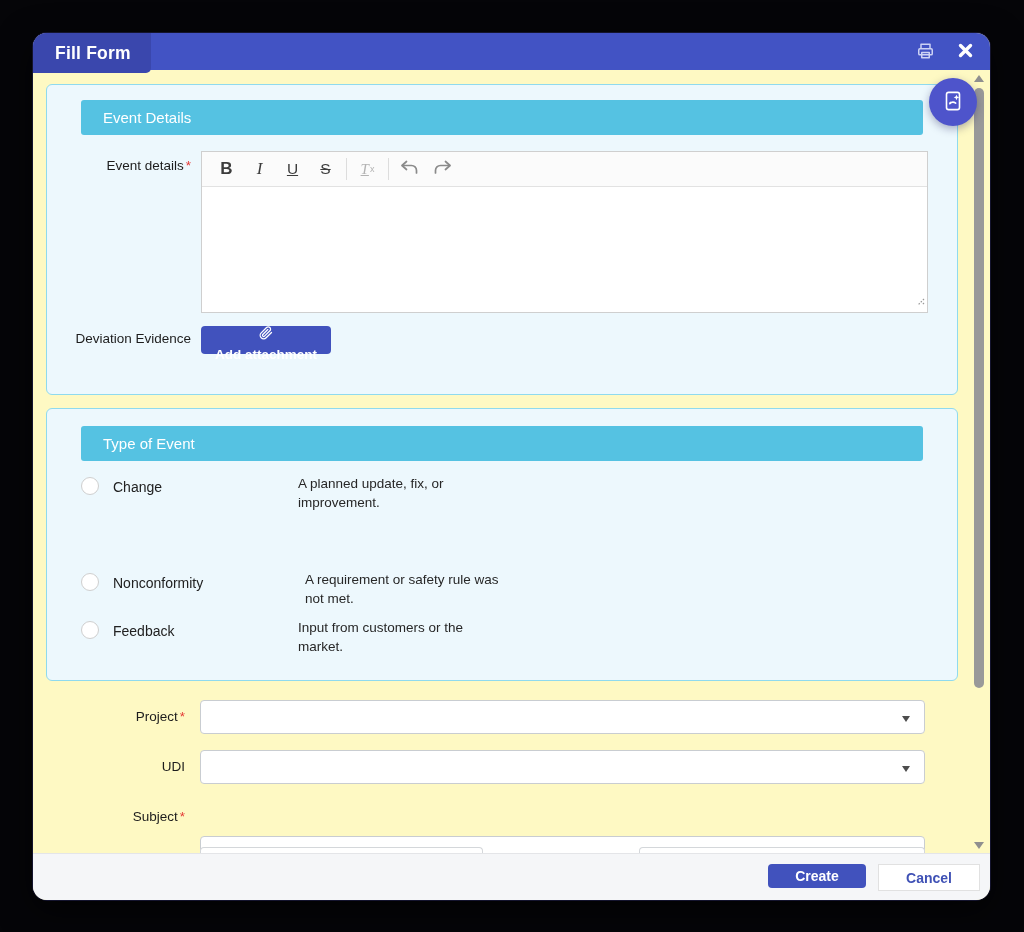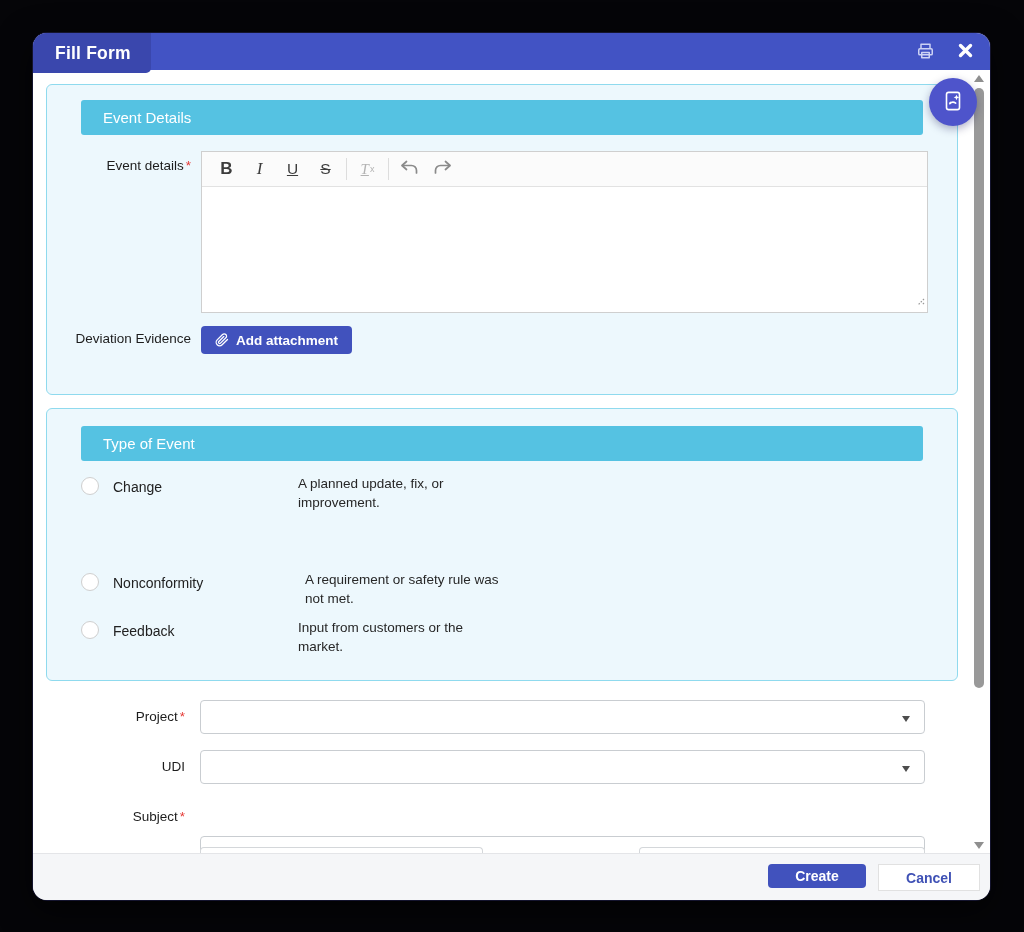--- a/index.html
+++ b/index.html
@@ -2,21 +2,21 @@
 <html><head>
 <meta charset="utf-8">
 <style>
   * { margin:0; padding:0; box-sizing:border-box; }
   html,body { width:1024px; height:932px; overflow:hidden; }
   body { font-family:"Liberation Sans","DejaVu Sans",sans-serif; }
 
   .stage { position:relative; width:1024px; height:932px; background:#050508; }
 
   .dialog { position:absolute; left:33px; top:33px; width:957px; height:867px;
-            background:#ffffff; border-radius:14px;
+            background:#fef9c3; border-radius:14px;
             box-shadow:0 0 0 1px #14142e, 0 10px 34px rgba(0,0,0,.65); }
 
   
   .dlg-header { position:absolute; top:0; left:0; right:0; height:37px;
                 background:#4253c4; border-radius:14px 14px 0 0; }
   .dlg-tab { position:absolute; left:0; top:0; width:118px; height:40px;
              background:#3a47ad; border-radius:14px 0 5px 0;
              display:flex; align-items:center; padding-left:22px; }
   .dlg-title { color:#fff; font-size:17.5px; font-weight:700; letter-spacing:.2px; }
   .hdr-btn { position:absolute; top:6px; width:26px; height:26px; background:transparent;
@@ -72,21 +72,21 @@
                        text-decoration:underline; font-size:15px; }
   .tb-clear .clear-x { font-size:9px; margin-left:1px; }
   .tb-sep { width:1px; height:22px; background:#ddd; margin:0 4px; }
   .editor-body { position:absolute; top:36px; left:0; right:0; bottom:0; background:#fff; cursor:text; }
   .resize-grip { position:absolute; right:2px; bottom:2px; }
 
   
   .attach-btn { position:absolute; left:154px; top:241px; height:28px; padding:0 14px;
                 background:#4152bd; color:#fff; border:none; border-radius:4px; cursor:pointer;
                 font-size:13.5px; font-weight:600; display:inline-flex; align-items:center; gap:7px;
-                font-family:"Liberation Sans","DejaVu Sans",sans-serif; }
+                font-family:"Liberation Sans","DejaVu Sans",sans-serif;flex-direction:column; }
 
   
   .radio-row { position:absolute; left:0; right:0; height:48px; }
   .radio-circle { position:absolute; left:34px; top:6px; width:18px; height:18px;
                   border:1.5px solid #cfcfcf; border-radius:50%; background:#fff; cursor:pointer; }
   .radio-label { position:absolute; left:66px; top:8px; font-size:14px; color:#212121; cursor:pointer; }
   .radio-desc { position:absolute; left:251px; top:3px; width:205px;
                 font-size:13.5px; line-height:19px; color:#272727; }
 
   

